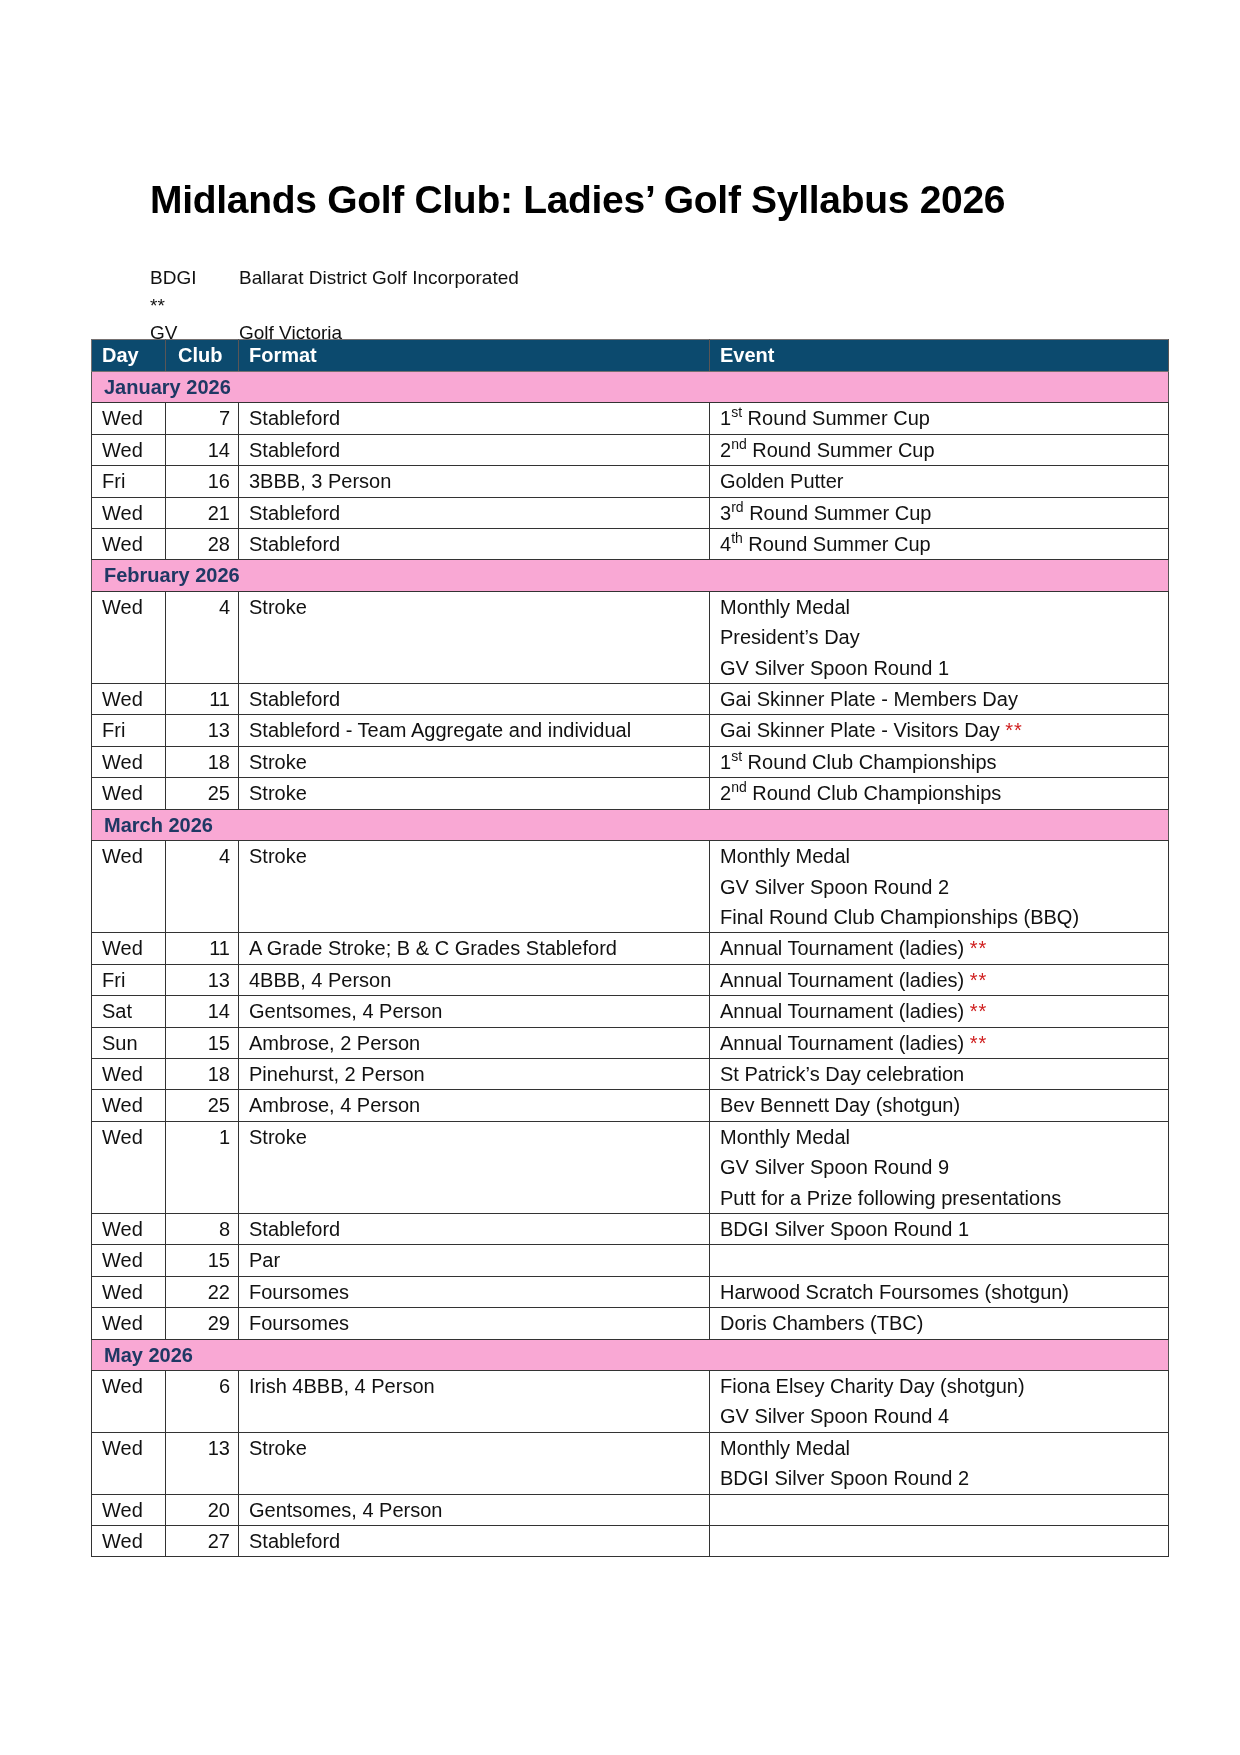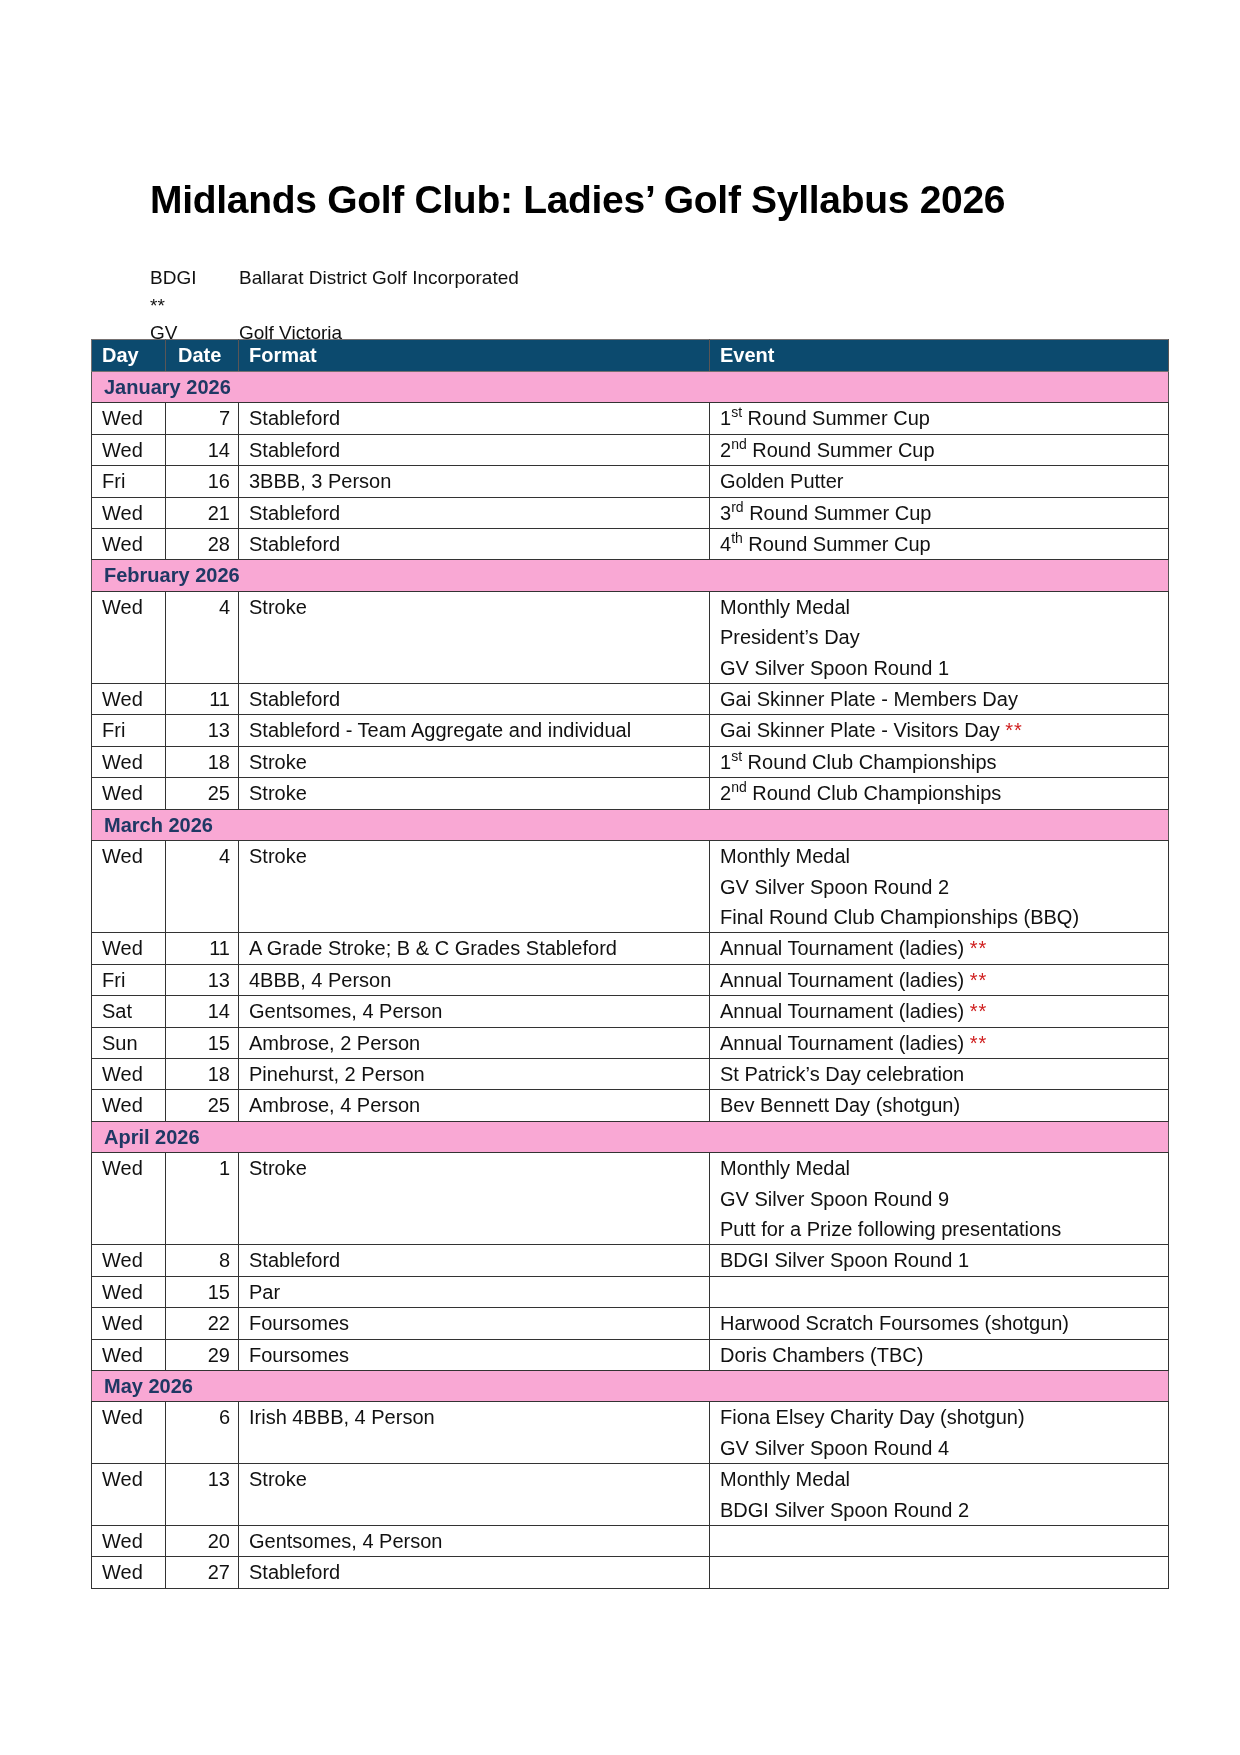--- a/index.html
+++ b/index.html
@@ -51,21 +51,21 @@
 <table class="syllabus">
   <colgroup>
     <col class="c-day">
       <col class="c-date">
       <col class="c-format">
       <col class="c-event">
   </colgroup>
   <thead>
     <tr>
       <th>Day</th>
-      <th class="date-h">Date</th>
+      <th class="date-h">Club</th>
       <th>Format</th>
       <th>Event</th>
     </tr>
   </thead>
   <tbody id="syllabus-body">
       <tr class="month">
         <td colspan="4">January 2026</td>
       </tr>
       <tr>
         <td>Wed</td>
@@ -206,23 +206,20 @@
         </td>
       </tr>
       <tr>
         <td>Wed</td>
         <td class="date">25</td>
         <td>Ambrose, 4 Person</td>
         <td>
           <span class="line"><span>Bev Bennett Day (shotgun)</span></span>
         </td>
       </tr>
-      <tr class="month">
-        <td colspan="4">April 2026</td>
-      </tr>
       <tr>
         <td>Wed</td>
         <td class="date">1</td>
         <td>Stroke</td>
         <td>
           <span class="line"><span>Monthly Medal</span></span>
           <span class="line"><span>GV Silver Spoon Round 9</span></span>
           <span class="line"><span>Putt for a Prize following presentations</span></span>
         </td>
       </tr>

